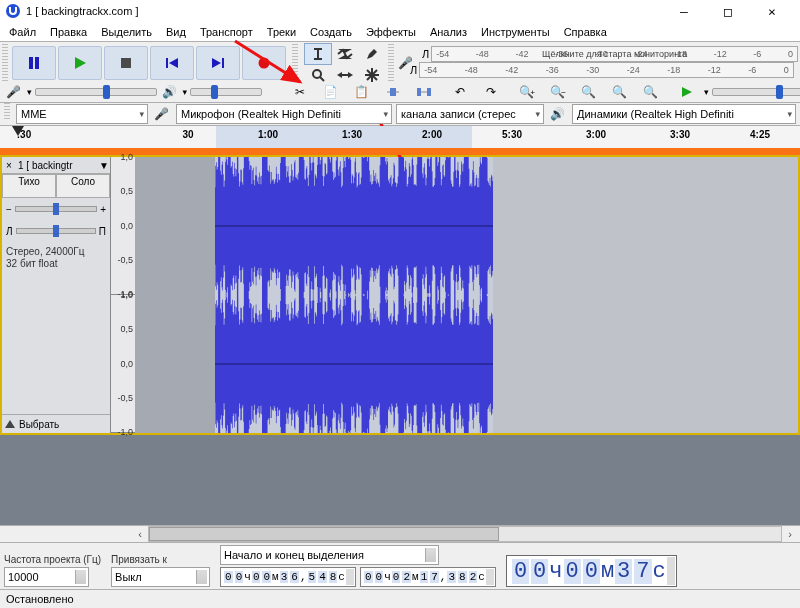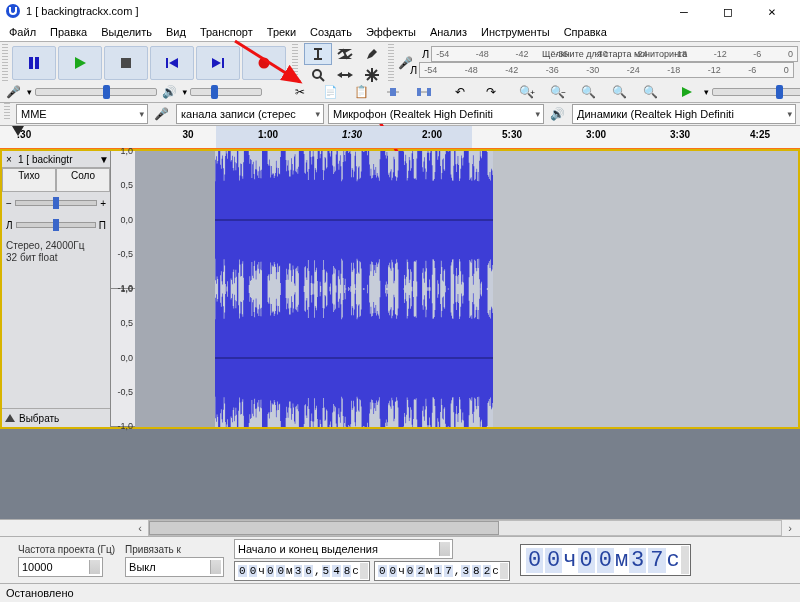--- a/index.html
+++ b/index.html
@@ -29,21 +29,21 @@
 .small-ico{width:20px;height:18px;display:flex;align-items:center;justify-content:center;font-size:12px}
 .mic-slider,.spk-slider{position:relative;width:120px;height:6px;background:#e0e0e0;border:1px solid #a0a0a0;border-radius:2px}
 .mic-slider .thumb,.spk-slider .thumb{position:absolute;top:-4px;width:7px;height:14px;background:#2a5fc7;border-radius:2px}
 .sm-row{display:flex;align-items:center;gap:3px;height:24px}
 .sep{width:1px;align-self:stretch;background:#b8b8b8;margin:2px 4px}
 
 .device-bar{height:22px;background:#efefef;display:flex;align-items:center;gap:4px;padding:0 4px;border-bottom:1px solid #b0b0b0}
 .combo{height:18px;border:1px solid #a0a0a0;background:#fff;display:flex;align-items:center;padding:0 14px 0 4px;position:relative;font-size:11px}
 .combo:after{content:"▾";position:absolute;right:3px;color:#555;font-size:9px}
 
-.ruler{height:22px;background:#f4f4f4;border-bottom:1px solid #f97316;position:relative;font-size:10px}
+.ruler{height:22px;background:#f4f4f4;border-bottom:7px solid #f97316;position:relative;font-size:10px}
 .ruler .marks{position:absolute;inset:0}
 .ruler .lbl{position:absolute;top:3px;transform:translateX(-50%);font-weight:bold}
 .ruler .sel-range{position:absolute;top:0;height:100%;background:#c7d4e9;opacity:.7}
 .ruler .play-head{position:absolute;top:0;width:0;height:0;border-left:6px solid transparent;border-right:6px solid transparent;border-top:10px solid #2a2a2a;transform:translateX(-6px)}
 
 .track-area{height:276px;border:2px solid #d8b400;display:flex;background:#bfc3c9}
 .track-panel{width:108px;background:#dedfe2;border-right:1px solid #888;display:flex;flex-direction:column;font-size:10px}
 .tp-head{display:flex;align-items:center;height:16px;border-bottom:1px solid #aaa}
 .tp-head .x{width:14px;text-align:center;cursor:pointer}
 .tp-head .name{flex:1;padding-left:2px;overflow:hidden;white-space:nowrap}
@@ -66,21 +66,21 @@
 .pre-sel{position:absolute;top:0;bottom:0;left:0;background:#a4a9b2}
 .clip-bg{position:absolute;top:0;bottom:0;background:#c7cdd9}
 .wave-svg{position:absolute;top:0;bottom:0}
 
 .arrow{position:absolute;pointer-events:none}
 
 .hscroll{height:16px;background:#efefef;border-top:1px solid #b0b0b0;border-bottom:1px solid #b0b0b0;display:flex;align-items:center;padding:0 2px}
 .hscroll .trk{flex:1;height:14px;background:#e7e7e7;border:1px solid #bbb;position:relative}
 .hscroll .trk .th{position:absolute;left:0;top:0;bottom:0;width:55%;background:#cdcdcd;border:1px solid #9c9c9c}
 .hscroll .a{width:16px;text-align:center;color:#555}
-.sel-bar{height:42px;background:#efefef;display:flex;align-items:center;gap:10px;padding:2px 18px;border-bottom:1px solid #b0b0b0}
+.sel-bar{height:42px;background:#efefef;display:flex;align-items:flex-end;gap:10px;padding:2px 4px;border-bottom:1px solid #b0b0b0}
 .sel-col{display:flex;flex-direction:column;gap:2px}
 .sel-col .lab{font-size:10px;color:#333}
 .spin{height:18px;border:1px solid #a0a0a0;background:#fff;padding:0 14px 0 3px;position:relative;display:flex;align-items:center;font-size:11px}
 .spin:after{content:"";position:absolute;right:2px;top:2px;bottom:2px;width:10px;background:linear-gradient(#ddd,#ccc);border-left:1px solid #aaa}
 .digit-box{height:18px;border:1px solid #808080;background:#fff;display:flex;align-items:center;font-family:"Courier New",monospace;font-size:11px;padding:0 10px 0 2px;position:relative}
 .digit-box:after{content:"";position:absolute;right:1px;top:1px;bottom:1px;width:8px;background:#ddd}
 .digit-box .d{background:#d7e1f4;padding:0 1px;margin:0 1px}
 .big-time{height:30px;border:1px solid #6a6a6a;background:#fff;display:flex;align-items:center;font-family:"Courier New",monospace;font-size:22px;padding:0 10px 0 4px;color:#2543a0;position:relative}
 .big-time:after{content:"";position:absolute;right:1px;top:1px;bottom:1px;width:8px;background:#ddd}
 .big-time .d{background:#d9e3f6;padding:0 2px;margin:0 1px}
@@ -317,33 +317,33 @@
     </svg>
   <svg class="arrow" style="left:365px;top:58px" width="80" height="110">
       <line x1="5" y1="5" x2="60" y2="100" stroke="#e11" stroke-width="3" marker-end="url(#ah)"></line>
     </svg>
 </div>
 
 <div class="device-bar">
   <div class="grip" style="height:18px"></div>
   <div class="combo" style="width:112px">MME</div>
   <div class="small-ico">🎤</div>
+  <div class="combo" style="width:196px">Микрофон (Realtek High Definiti</div>
   <div class="combo" style="width:128px">канала записи (стерес</div>
-  <div class="combo" style="width:196px">Микрофон (Realtek High Definiti</div>
   <div class="small-ico">🔊</div>
   <div class="combo" style="flex:1">Динамики (Realtek High Definiti</div>
 </div>
 
 <div class="ruler">
   <div class="sel-range" id="selrange" style="left: 27%; width: 32%;"></div>
   <div class="marks" id="ruler-labels">
       <span class="lbl" style="left: 3%;">:30</span>
       <span class="lbl" style="left: 23.5%;">30</span>
       <span class="lbl" style="left: 33.5%;">1:00</span>
-      <span class="lbl" style="left: 44%; font-style: italic;">1:30</span>
+      <span class="lbl" style="left: 44%;">1:30</span>
       <span class="lbl" style="left: 54%;">2:00</span>
       <span class="lbl" style="left: 64%;">5:30</span>
       <span class="lbl" style="left: 74.5%;">3:00</span>
       <span class="lbl" style="left: 85%;">3:30</span>
       <span class="lbl" style="left: 95%;">4:25</span>
     </div>
   <div class="play-head" id="playhead" style="left: 2.2%;"></div>
 </div>
 
 <div class="track-area">

